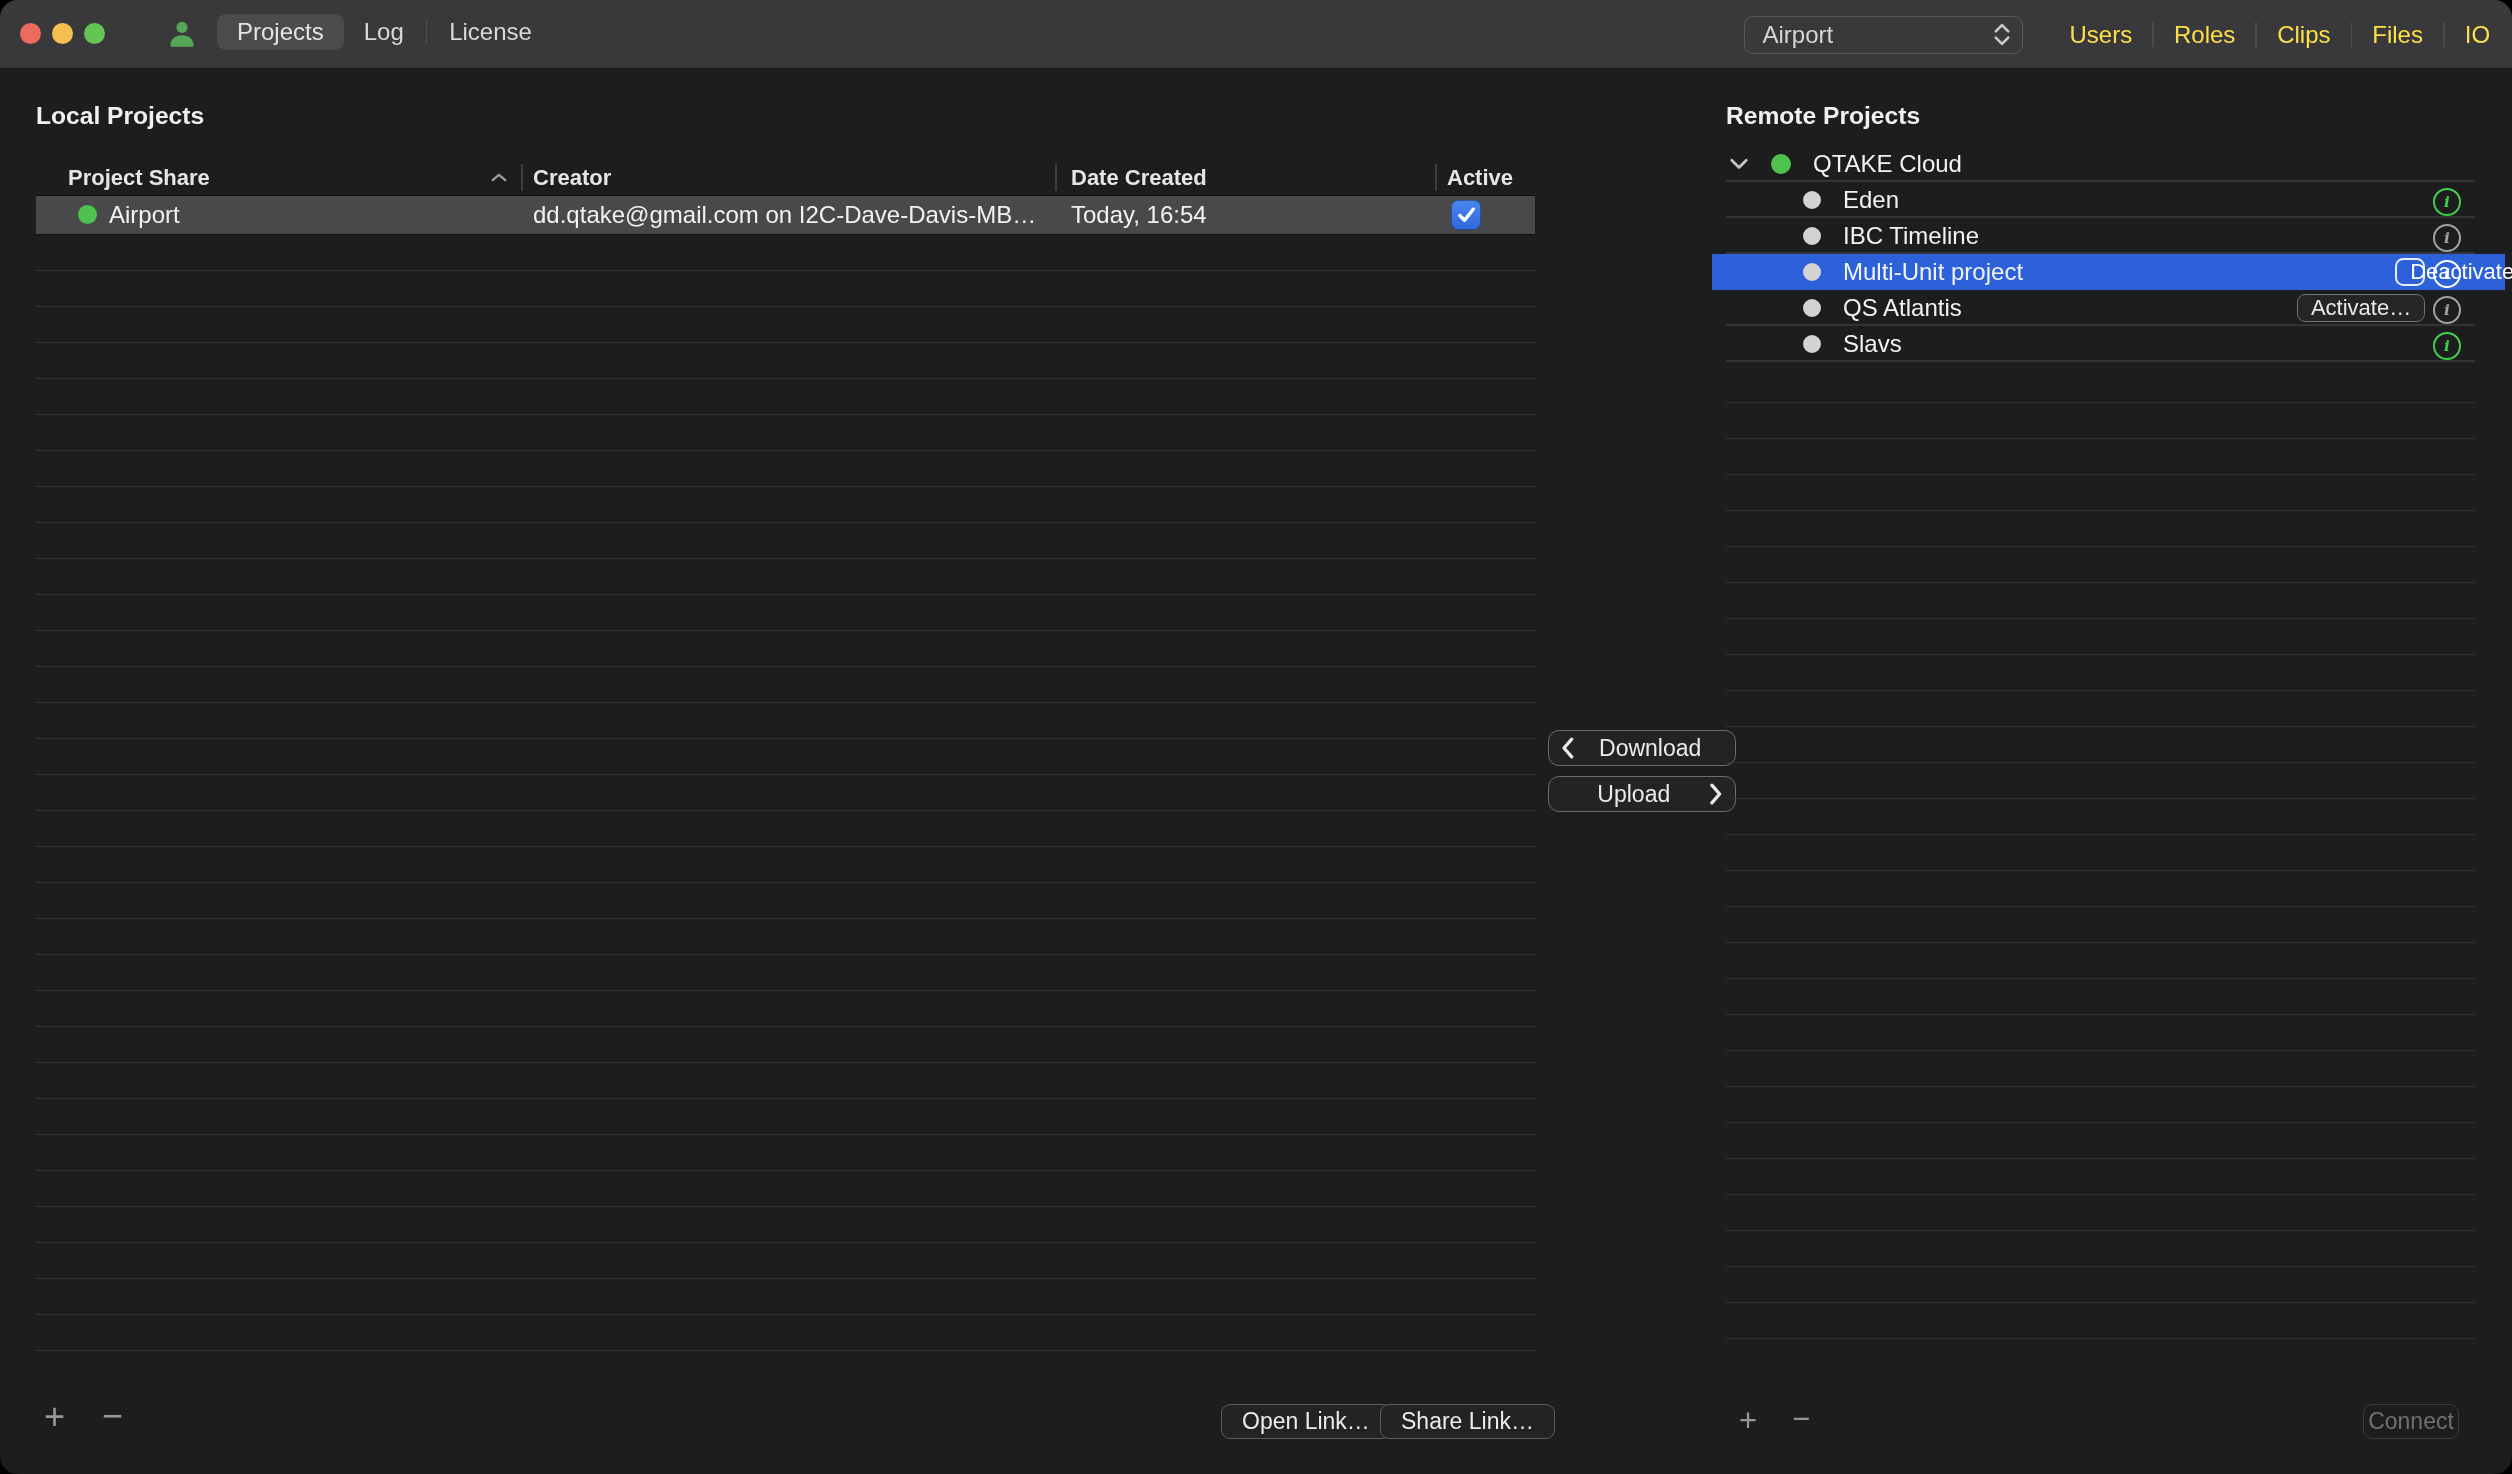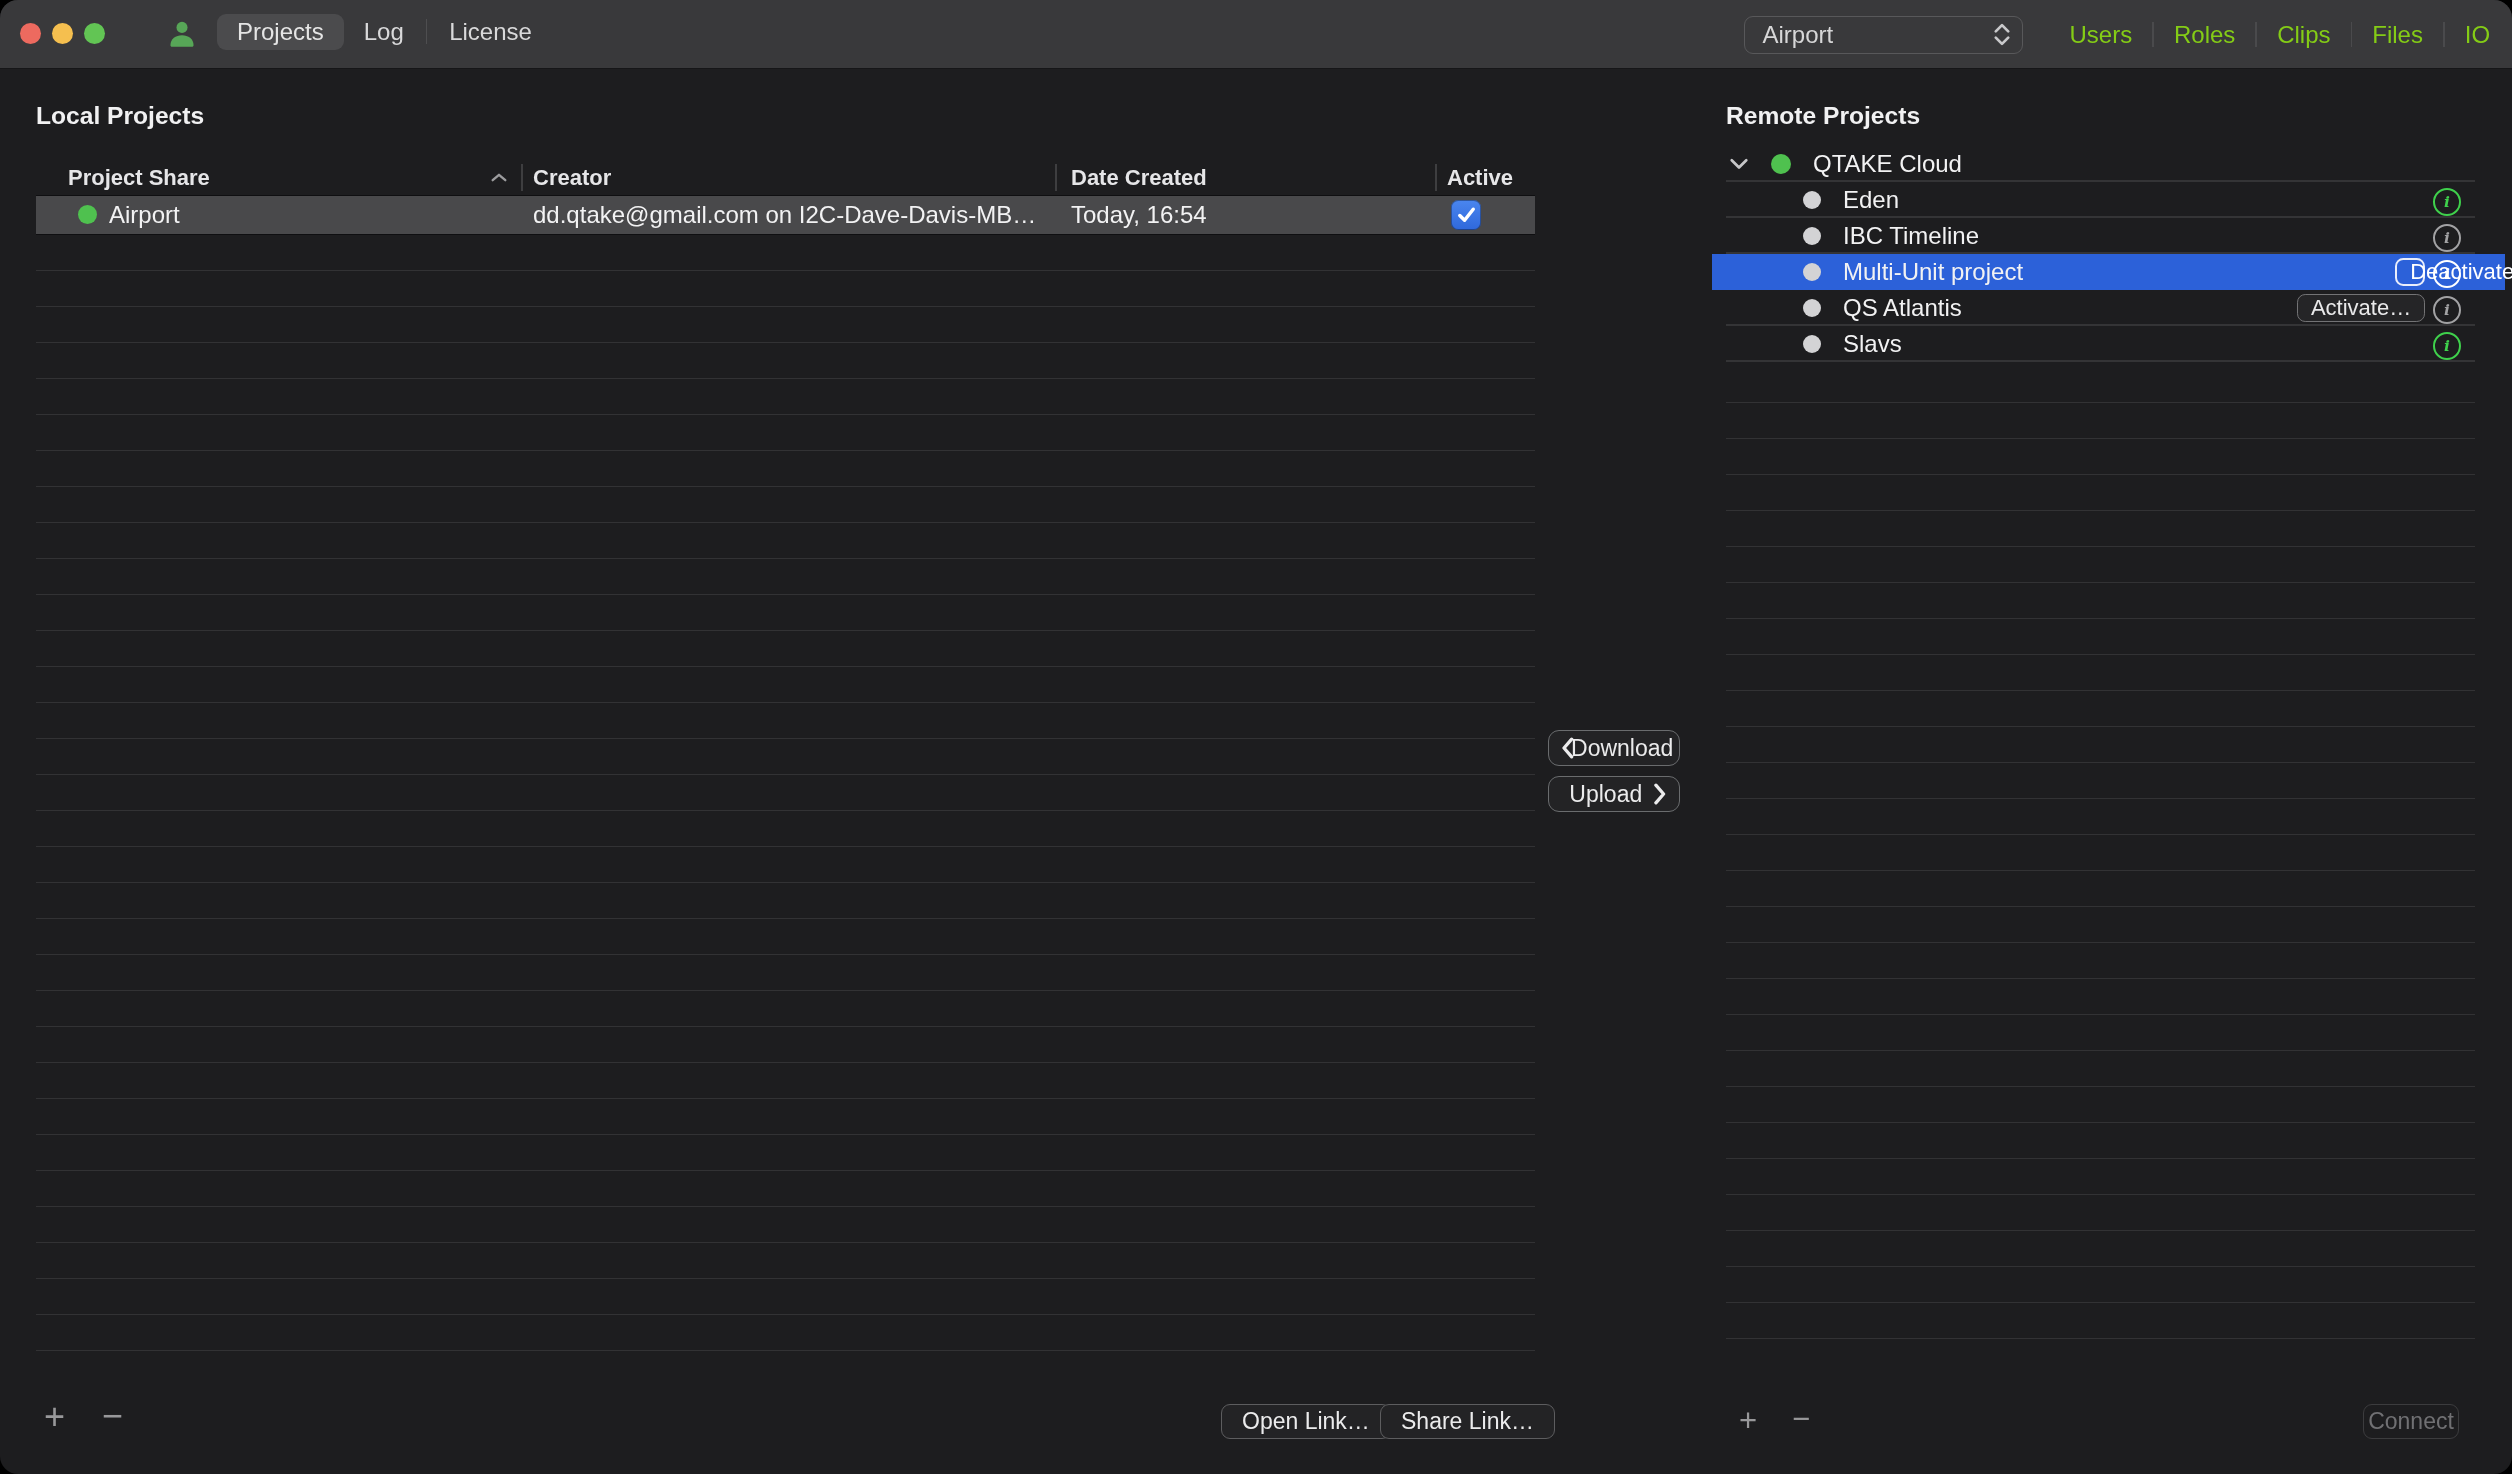--- a/index.html
+++ b/index.html
@@ -15,21 +15,21 @@
   .light.green{background:#62c554;}
   .person{position:absolute;left:164px;top:16.4px;}
   .tabs{position:absolute;left:217px;top:13.7px;height:36px;display:flex;align-items:center;}
   .tab{height:36px;display:flex;align-items:center;padding:0 20px;font-size:24px;color:#d9d9da;border-radius:9px;cursor:default;}
   .tab.selected{background:#4b4b4d;color:#e5e5e5;}
   .tab-divider{width:1.8px;height:25.5px;background:#4e4e50;margin:0 1.8px;}
   .right-cluster{position:absolute;right:16.4px;top:0;height:69px;display:flex;align-items:center;}
   .dropdown{display:flex;align-items:center;justify-content:space-between;width:279px;height:38px;border:1.8px solid #58585a;border-radius:9px;box-sizing:border-box;padding:0 9px 0 18px;margin-right:27px;}
   .dropdown .value{font-size:24px;color:#d6d6d7;}
   .nav-items{display:flex;align-items:center;height:36px;}
-  .nav-item{font-size:24px;color:#84cc16;padding:0 20px;}
+  .nav-item{font-size:24px;color:#fde047;padding:0 20px;}
   .nav-item:last-child{padding-right:5.5px;}
   .nav-divider{width:1.8px;height:25.5px;background:#4a4a4c;}
 
   
   .section-title{position:absolute;font-size:24.6px;font-weight:700;color:#f1f1f2;}
 
   
   .tbl-header{position:absolute;left:36px;top:161px;width:1499px;height:35px;}
   .tbl-header .h{position:absolute;top:3.6px;font-size:22px;font-weight:700;color:#e6e6e8;}
   .col-divider{position:absolute;top:2.7px;width:1.8px;height:27px;background:#3e3e40;}
@@ -38,21 +38,21 @@
   .tbl-row .cell{position:absolute;top:4.6px;font-size:24px;color:#f2f2f3;white-space:nowrap;}
   .status-dot{position:absolute;left:42px;top:9px;width:19px;height:19px;border-radius:50%;background:#4fc14f;}
   .creator-cell{max-width:511px;overflow:hidden;text-overflow:ellipsis;}
   .checkbox{position:absolute;left:1415px;top:3.6px;width:30px;height:30px;border-radius:7.3px;background:linear-gradient(#4a86ef,#2f68db);display:flex;align-items:center;justify-content:center;box-shadow:inset 0 0 0 0.9px rgba(0,0,0,.35);}
   .stripes{position:absolute;background:repeating-linear-gradient(to bottom,transparent 0,transparent 35px,#323234 35px,#323234 36px);}
   .stripes.left{left:36px;top:235px;width:1499px;height:1131px;}
   .stripes.right{left:1726px;top:367px;width:749px;height:1000px;}
 
   
   .btn{display:flex;align-items:center;justify-content:center;box-sizing:border-box;border:1.8px solid #5d5d5f;border-radius:9px;background:#232325;color:#ebebec;font-size:23px;white-space:nowrap;}
-  .transfer-btn{position:absolute;left:1548px;width:132px;height:36px;border-color:#6a6c6e;border-radius:11px;}
+  .transfer-btn{position:absolute;left:1548px;width:188px;height:36px;border-color:#6a6c6e;border-radius:11px;}
   #download-btn{top:730px;}
   #upload-btn{top:776px;}
   .transfer-btn .chev{position:absolute;display:flex;align-items:center;}
   .chev-left{left:11px;}
   .chev-right{right:11px;}
 
   
   .tree{position:absolute;left:1712px;top:146px;width:793px;}
   .tree-row{position:relative;height:36px;display:flex;align-items:center;}
   .tree-row:not(.selected)::after{content:"";position:absolute;left:13.7px;right:30px;bottom:0;height:1.8px;background:#343436;}

